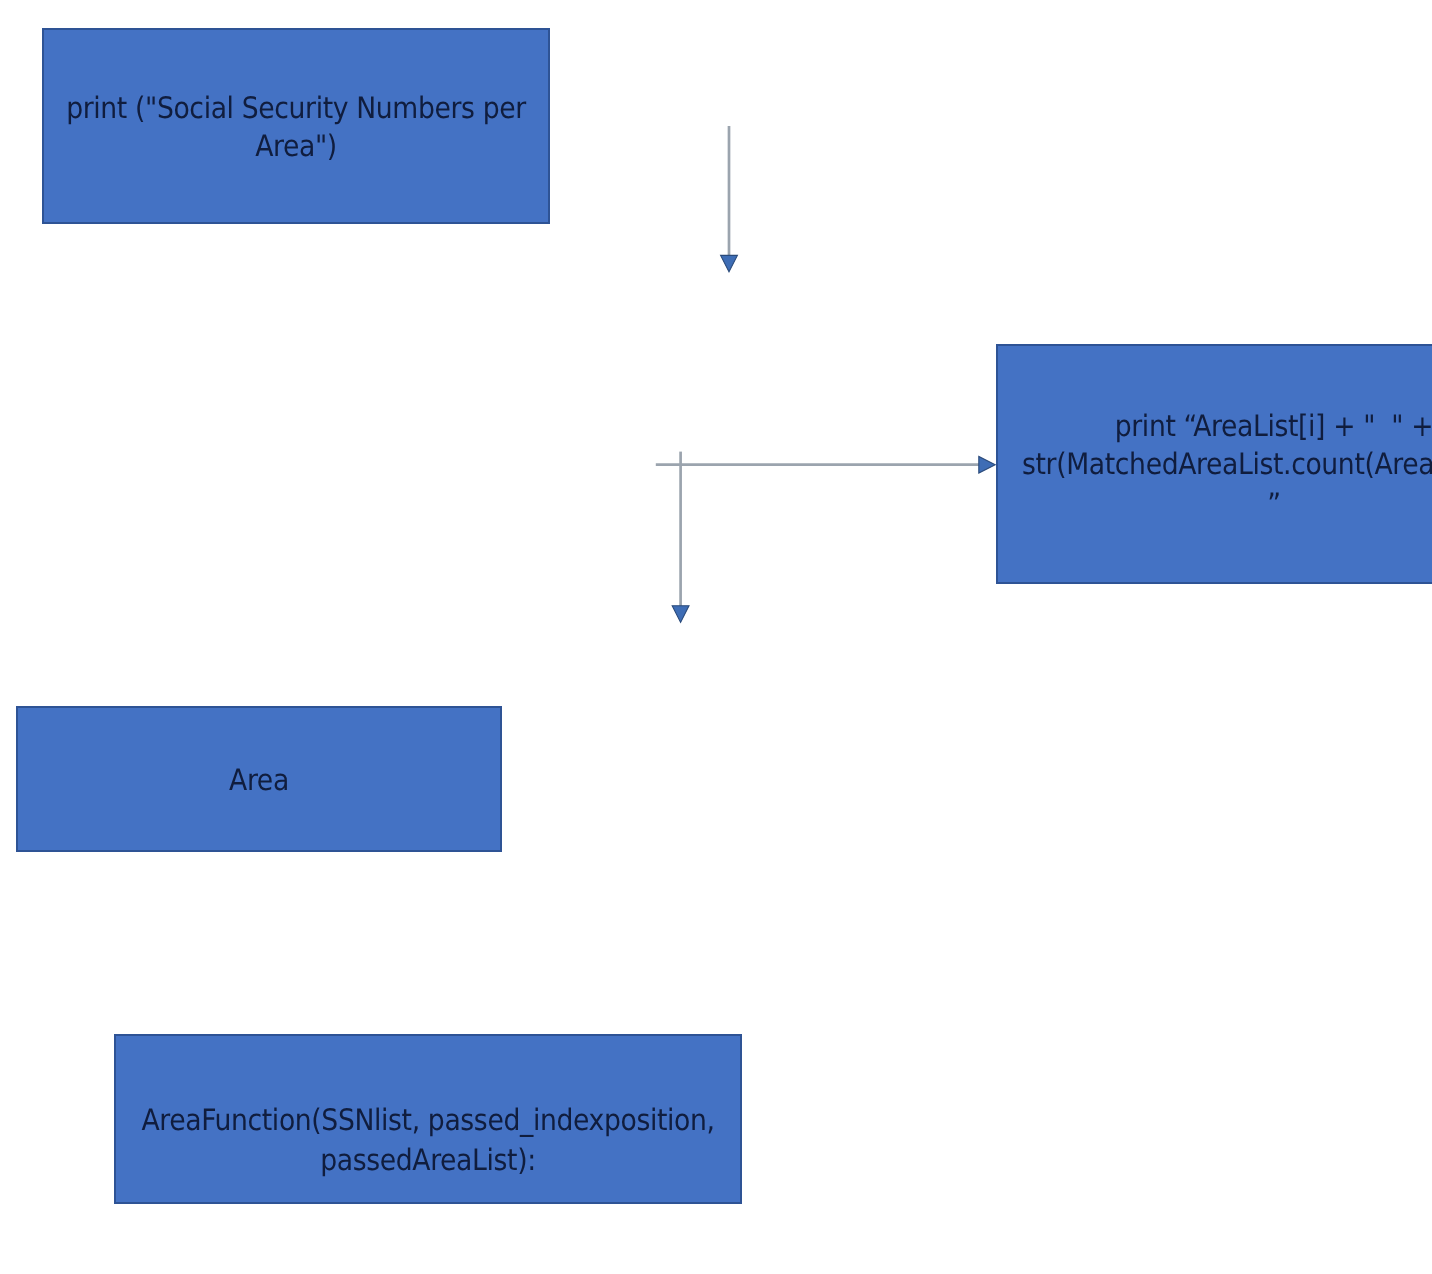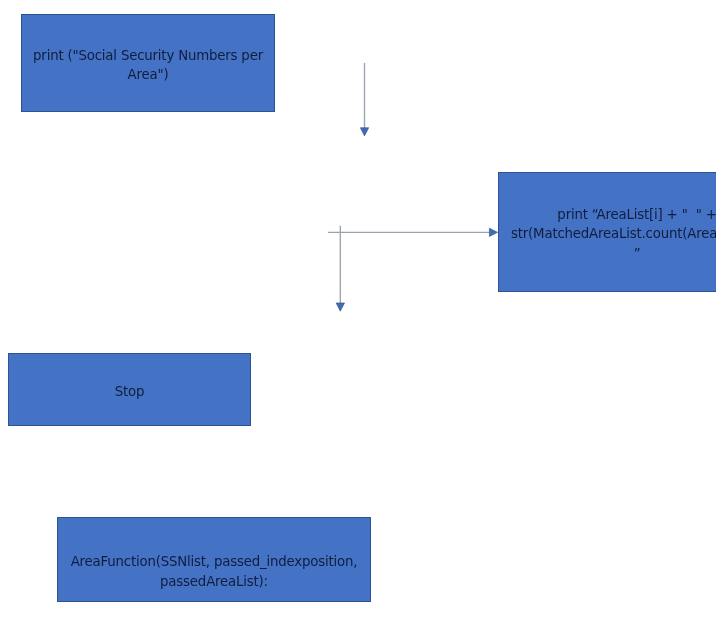--- a/index.html
+++ b/index.html
@@ -29,21 +29,21 @@
   <div class="node" id="n-print-header" style="left:21px;top:14px;width:254px;height:98px;">
     <span class="label" style="padding:0 10px;">print ("Social Security Numbers per Area")</span>
   </div>
 
 
   <div class="node" id="n-print-area-count" style="left:498px;top:172px;width:278px;height:120px;">
     <span class="label" style="padding:0 12px;">print “AreaList[i] + "  " + str(MatchedAreaList.count(AreaList[i])) ”</span>
   </div>
 
   <div class="node" id="n-stop" style="left:8px;top:353px;width:243px;height:73px;">
-    <span class="label">Stop</span>
+    <span class="label">Area</span>
   </div>
 
   <div class="node" id="n-area-function" style="left:57px;top:517px;width:314px;height:85px;">
     <span class="label" style="padding:0 8px;margin-top:20px;">AreaFunction(SSNlist, passed_indexposition, passedAreaList):</span>
   </div>
 
   <div class="conn" id="c-header-to-loop" style="left:352px;top:58px;width:26px;height:84px;">
     <svg width="26" height="84" viewBox="0 0 26 84">
       <path d="M12.5 5 L12.5 70.5" stroke="#9BA4AE" stroke-width="1.35" fill="none"></path>
       <path d="M8.3 69.7 L16.7 69.7 L12.5 77.9 Z" fill="#3E6DB5" stroke="#2A4A7A" stroke-width="0.55"></path>

